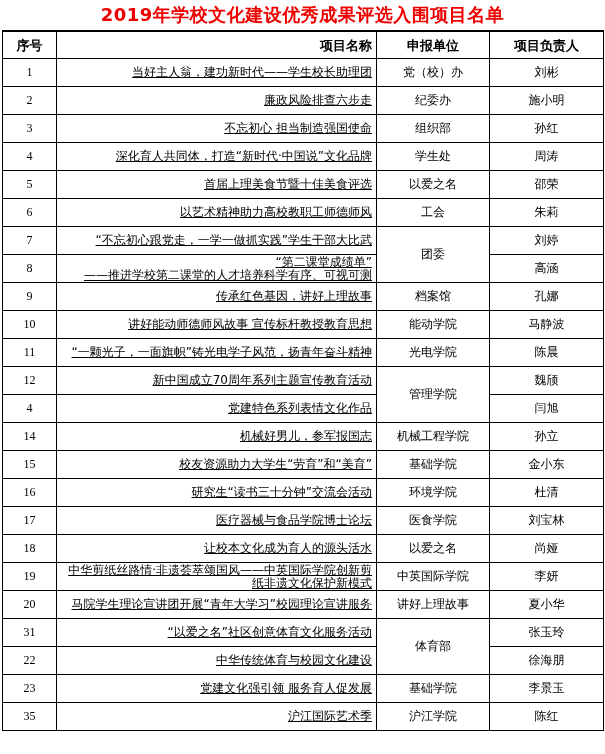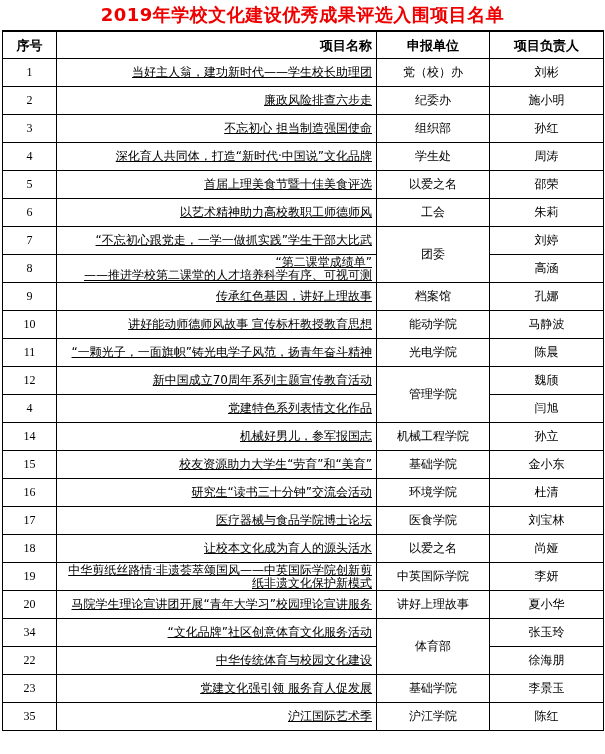--- a/index.html
+++ b/index.html
@@ -196,22 +196,22 @@
           <td class="col-unit">中英国际学院</td>
           <td class="col-leader">李妍</td>
         </tr>
         <tr>
           <td class="col-no">20</td>
           <td class="col-name">马院学生理论宣讲团开展“青年大学习”校园理论宣讲服务</td>
           <td class="col-unit">讲好上理故事</td>
           <td class="col-leader">夏小华</td>
         </tr>
         <tr>
-          <td class="col-no">34</td>
-          <td class="col-name">“文化品牌”社区创意体育文化服务活动</td>
+          <td class="col-no">31</td>
+          <td class="col-name">“以爱之名”社区创意体育文化服务活动</td>
           <td class="col-unit" rowspan="2">体育部</td>
           <td class="col-leader">张玉玲</td>
         </tr>
         <tr>
           <td class="col-no">22</td>
           <td class="col-name">中华传统体育与校园文化建设</td>
           <td class="col-leader">徐海朋</td>
         </tr>
         <tr>
           <td class="col-no">23</td>

